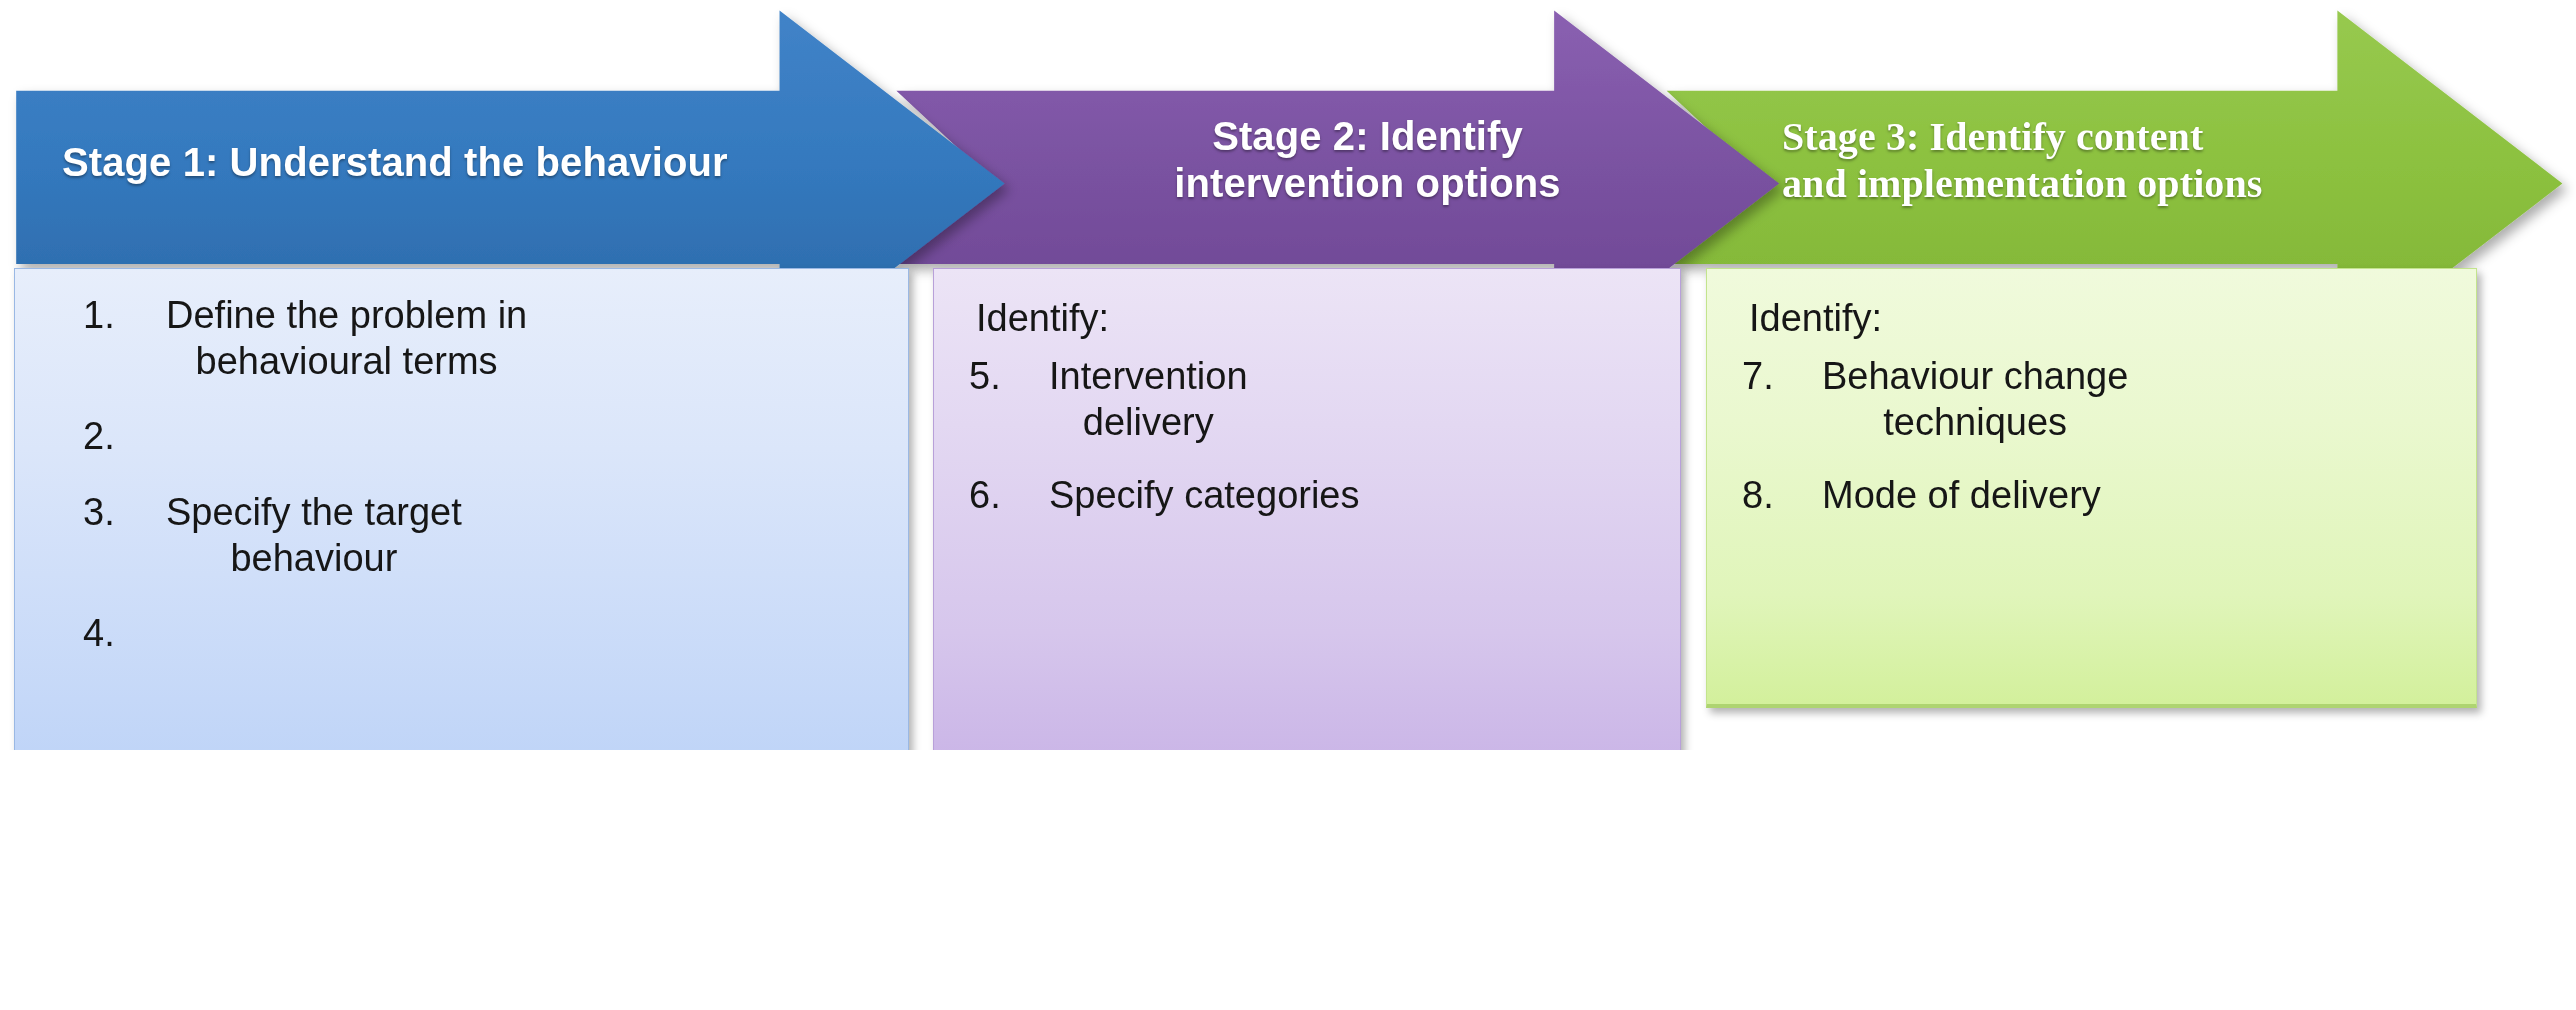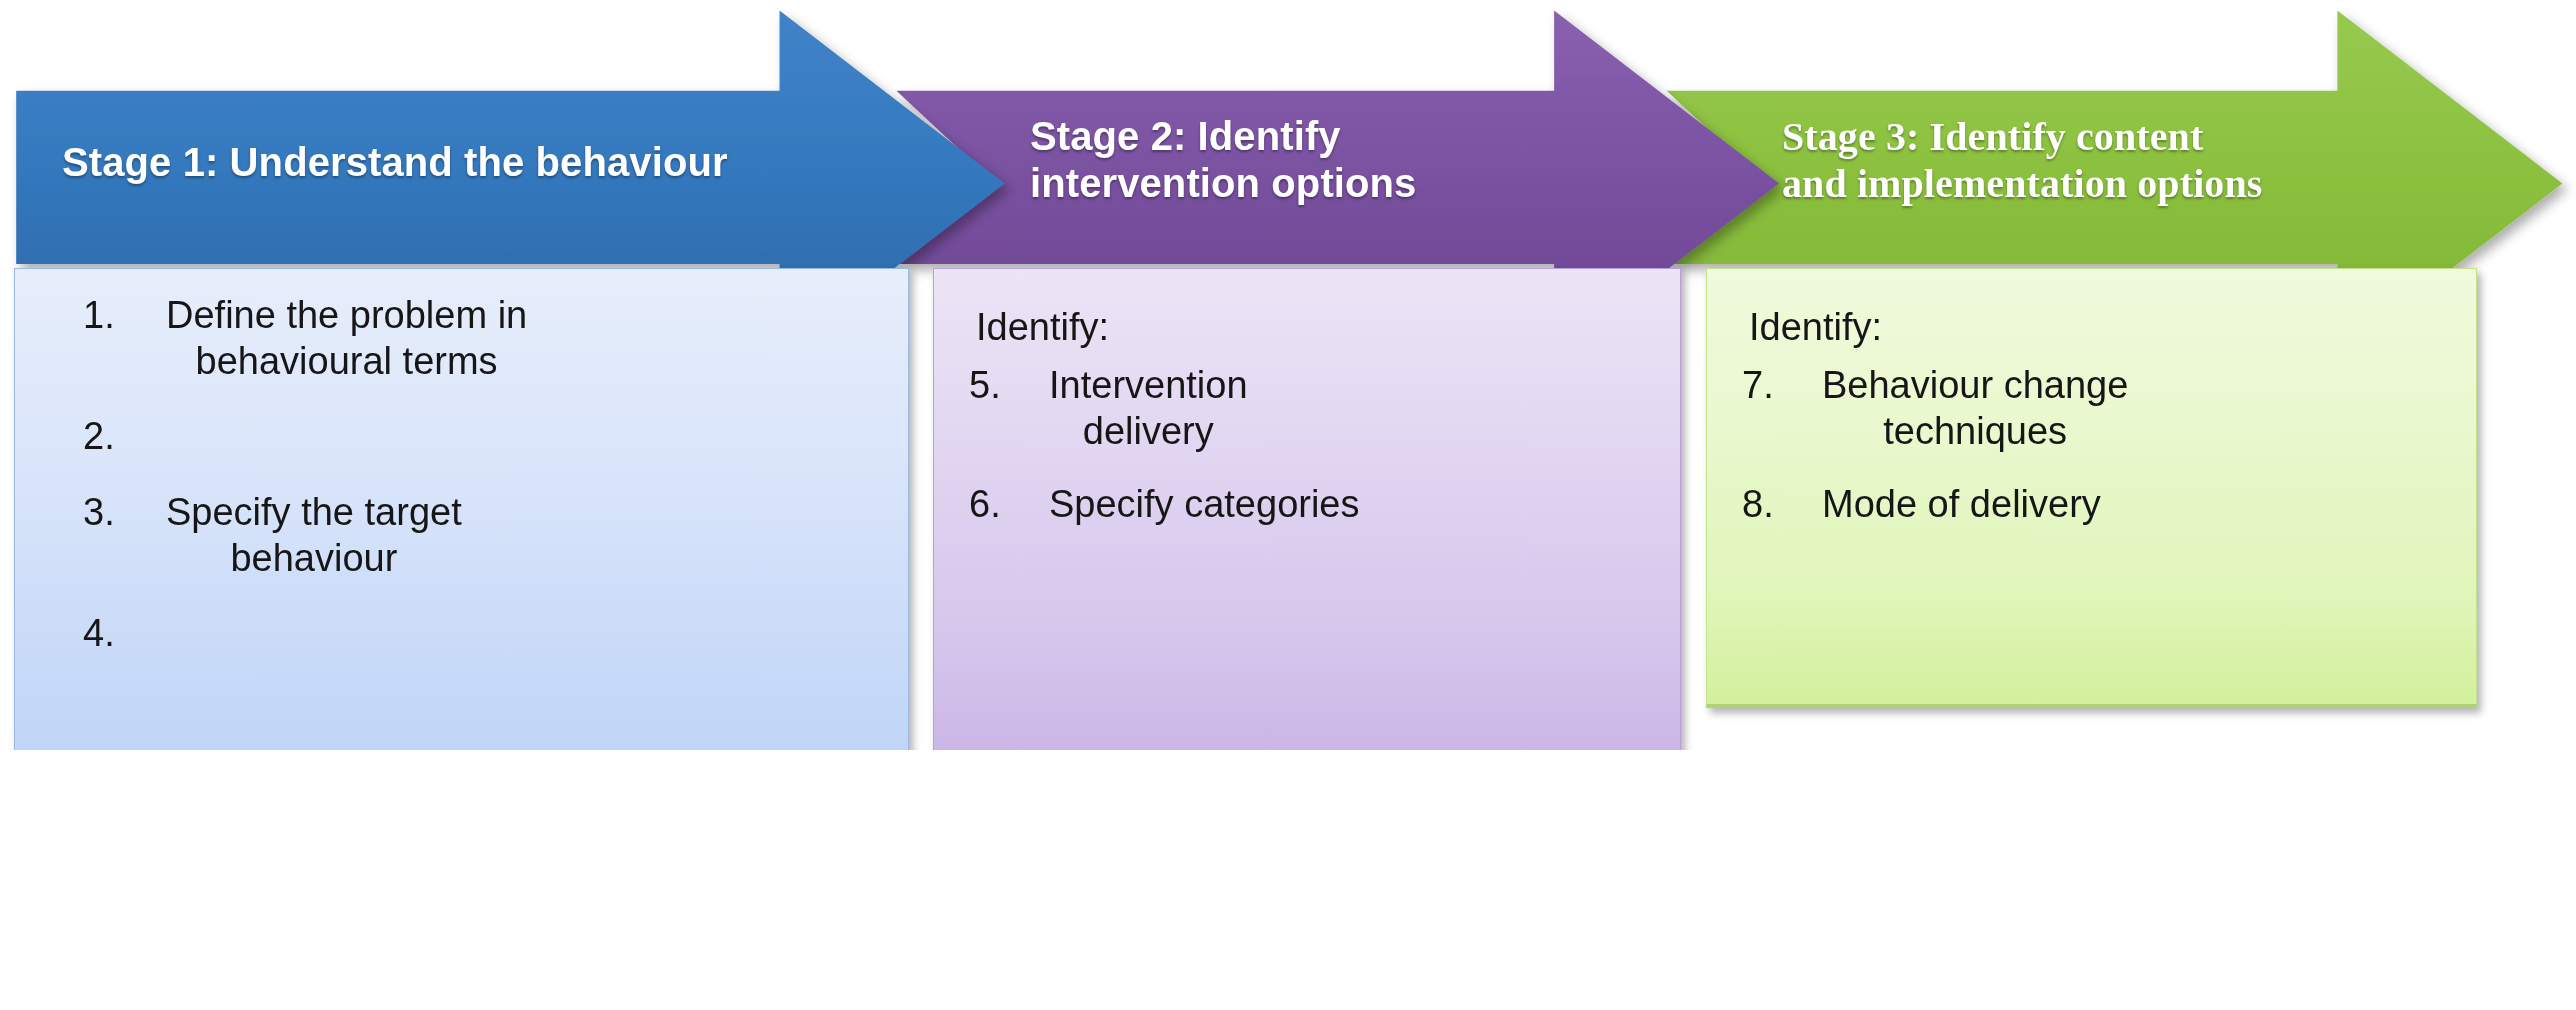--- a/index.html
+++ b/index.html
@@ -71,21 +71,21 @@
     right: 0;
     top: 0;
     padding: 26px 29px 0 43px;
     box-sizing: border-box;
   }
 
   .intro-line {
     font-size: 38px;
     color: #161616;
     line-height: 1.22;
-    margin: 12px 0 12px 7px;
+    margin: 3px 0 12px 7px;
   }
 
   .item-list {
     margin: 0;
     padding: 0;
     list-style: none;
   }
   .item-row {
     display: flex;
     align-items: flex-start;
@@ -146,21 +146,21 @@
 
     <polygon filter="url(#dropShadow)" fill="url(#gradGreen)" points="1925,105 2700,105 2700,12 2960,212 2700,412 2700,305 1925,305 2040,212"></polygon>
 
     <polygon filter="url(#dropShadow)" fill="url(#gradPurple)" points="1035,105 1795,105 1795,12 2055,212 1795,412 1795,305 1035,305 1150,212"></polygon>
 
     <polygon filter="url(#dropShadow)" fill="url(#gradBlue)" points="18,105 900,105 900,12 1160,212 900,412 900,305 18,305"></polygon>
   </svg>
 
   <div class="arrow-label" id="label-1" style="left:62px; top:139px; width:875px;">Stage 1: Understand the behaviour</div>
 
-  <div class="arrow-label" id="label-2" style="left:1030px; top:113px; width:675px;">Stage 2: Identify
+  <div class="arrow-label" id="label-2" style="left:1030px; top:113px; width:675px;text-align:center;">Stage 2: Identify
 intervention options</div>
 
   <div class="arrow-label" id="label-3" style="left:1782px; top:113px; width:779px;font-family:Liberation Serif, serif;">Stage 3: Identify content
 and implementation options</div>
 
   <div class="panel panel-blue" id="panel-1" style="left:14px; top:268px; width:895px; height:723px;">
     <div class="panel-inner">
       <ul class="item-list">
         <li class="item-row">
           <span class="item-num">1.</span>

